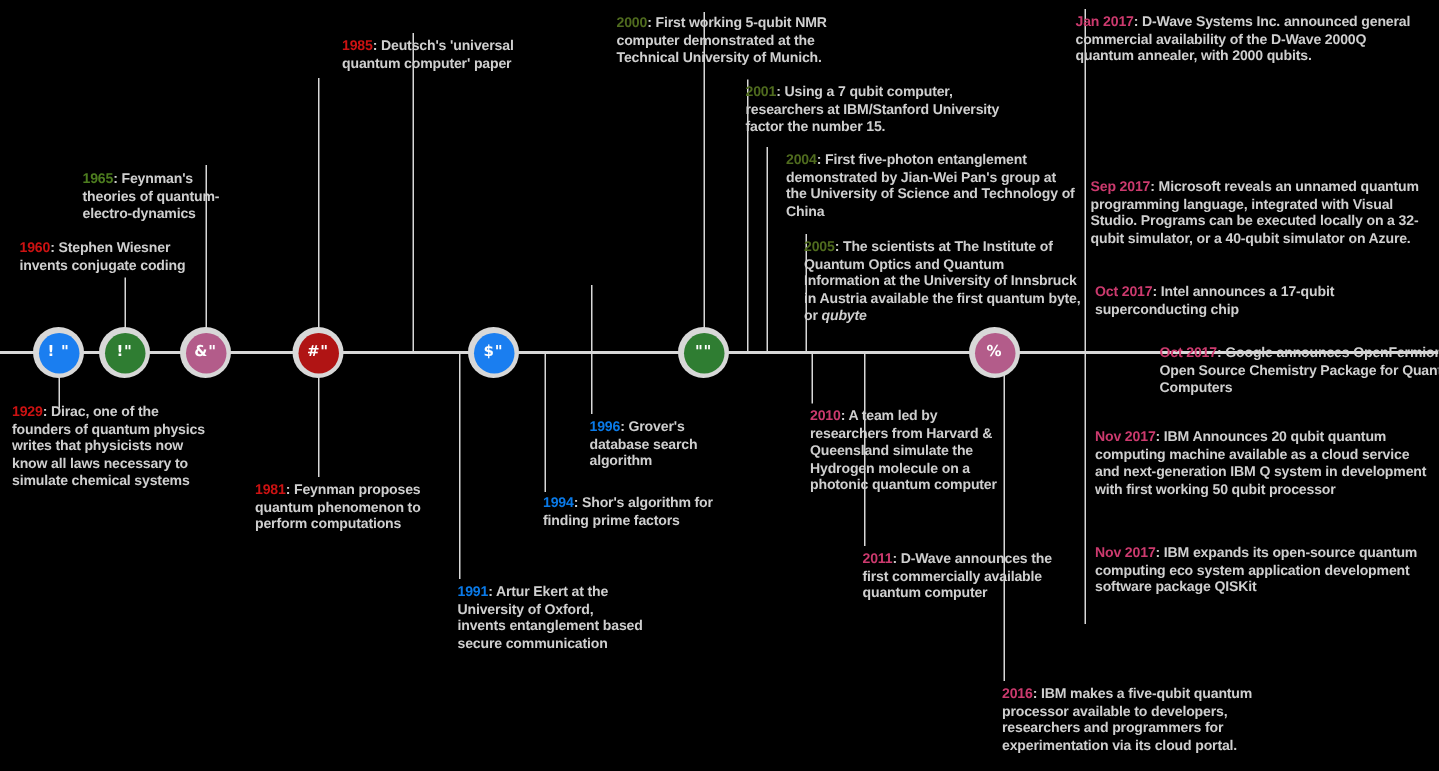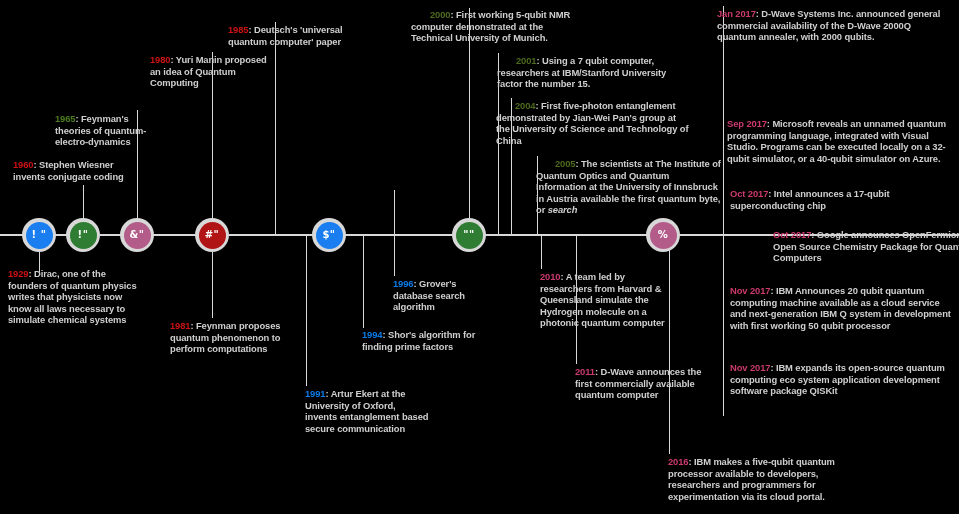--- a/index.html
+++ b/index.html
@@ -70,21 +70,21 @@
   }
   .entry .yr {
     font-weight: bold;
   }
   .entry .it { font-style: italic; }
 
   
   .y-red    { color: #cc1212; }
   .y-green  { color: #4d7d1f; }
   .y-blue   { color: #0a7ae8; }
-  .y-olive  { color: #4f6b1e; margin-left: 19px; }
+  .y-olive  { color: #4f6b1e; }
   .y-pink   { color: #cc3a6e; }
 </style>
 </head>
 <body>
 
 <div id="timeline-canvas">
     <div class="axis-line" style="left: 0px; top: 234px; width: 959px;"></div>
     <div class="connector" style="left: 39px; top: 250px; height: 22px;"></div>
     <div class="connector" style="left: 83px; top: 185px; height: 35px;"></div>
     <div class="connector" style="left: 137px; top: 110px; height: 110px;"></div>
@@ -119,30 +119,29 @@
     </div>
     <div class="node" style="left: 452px; top: 218px;">
       <div class="node-inner" style="background: rgb(47, 125, 50);">""</div>
     </div>
     <div class="node" style="left: 646px; top: 218px;">
       <div class="node-inner" style="background: rgb(179, 92, 138);">%</div>
     </div>
     <div class="entry" style="left: 8px; top: 268px; width: 130px;"><span class="yr y-red">1929</span><span>: Dirac, one of the founders of quantum physics writes that physicists now know all laws necessary to simulate chemical systems</span></div>
     <div class="entry" style="left: 13px; top: 159px; width: 112px;"><span class="yr y-red">1960</span><span>: Stephen Wiesner invents conjugate coding</span></div>
     <div class="entry" style="left: 55px; top: 113px; width: 108px;"><span class="yr y-green">1965</span><span>: Feynman's theories of quantum-electro-dynamics</span></div>
-    <div class="entry" style="left: 150px; top: 54px; width: 122px;"><span class="yr y-red">1980</span><span>: Yuri Manin proposed an idea of Quantum Computing</span></div>
     <div class="entry" style="left: 170px; top: 320px; width: 132px;"><span class="yr y-red">1981</span><span>: Feynman proposes quantum phenomenon to perform computations</span></div>
     <div class="entry" style="left: 228px; top: 24px; width: 140px;"><span class="yr y-red">1985</span><span>: Deutsch's 'universal quantum computer' paper</span></div>
     <div class="entry" style="left: 305px; top: 388px; width: 124px;"><span class="yr y-blue">1991</span><span>: Artur Ekert at the University of Oxford, invents entanglement based secure communication</span></div>
     <div class="entry" style="left: 362px; top: 329px; width: 128px;"><span class="yr y-blue">1994</span><span>: Shor's algorithm for finding prime factors</span></div>
     <div class="entry" style="left: 393px; top: 278px; width: 100px;"><span class="yr y-blue">1996</span><span>: Grover's database search algorithm</span></div>
     <div class="entry" style="left: 411px; top: 9px; width: 175px;"><span class="yr y-olive">2000</span><span>: First working 5-qubit NMR computer demonstrated at the Technical University of Munich.</span></div>
     <div class="entry" style="left: 497px; top: 55px; width: 172px;"><span class="yr y-olive">2001</span><span>: Using a 7 qubit computer, researchers at IBM/Stanford University factor the number 15.</span></div>
-    <div class="entry" style="left: 496px; top: 100px; width: 196px;"><span class="yr y-olive">2004</span><span>: First five-photon entanglement demonstrated by Jian-Wei Pan's group at the University of Science and Technology of China</span></div>
-    <div class="entry" style="left: 536px; top: 158px; width: 185px;"><span class="yr y-olive">2005</span><span>: The scientists at The Institute of Quantum Optics and Quantum Information at the University of Innsbruck in Austria available the first quantum byte, or </span><span class="it">search</span></div>
+    <div class="entry" style="left: 524px; top: 100px; width: 196px;"><span class="yr y-olive">2004</span><span>: First five-photon entanglement demonstrated by Jian-Wei Pan's group at the University of Science and Technology of China</span></div>
+    <div class="entry" style="left: 536px; top: 158px; width: 185px;"><span class="yr y-olive">2005</span><span>: The scientists at The Institute of Quantum Optics and Quantum Information at the University of Innsbruck in Austria available the first quantum byte, or </span><span class="it">qubyte</span></div>
     <div class="entry" style="left: 540px; top: 271px; width: 132px;"><span class="yr y-pink">2010</span><span>: A team led by researchers from Harvard &amp; Queensland simulate the Hydrogen molecule on a photonic quantum computer</span></div>
     <div class="entry" style="left: 575px; top: 366px; width: 130px;"><span class="yr y-pink">2011</span><span>: D-Wave announces the first commercially available quantum computer</span></div>
     <div class="entry" style="left: 668px; top: 456px; width: 200px;"><span class="yr y-pink">2016</span><span>: IBM makes a five-qubit quantum processor available to developers, researchers and programmers for experimentation via its cloud portal.</span></div>
     <div class="entry" style="left: 717px; top: 8px; width: 225px;"><span class="yr y-pink">Jan 2017</span><span>: D-Wave Systems Inc. announced general commercial availability of the D-Wave 2000Q quantum annealer, with 2000 qubits.</span></div>
     <div class="entry" style="left: 727px; top: 118px; width: 225px;"><span class="yr y-pink">Sep 2017</span><span>: Microsoft reveals an unnamed quantum programming language, integrated with Visual Studio. Programs can be executed locally on a 32-qubit simulator, or a 40-qubit simulator on Azure.</span></div>
     <div class="entry" style="left: 730px; top: 188px; width: 225px;"><span class="yr y-pink">Oct 2017</span><span>: Intel announces a 17-qubit superconducting chip</span></div>
     <div class="entry" style="left: 730px; top: 229px; width: 225px; margin-left: 43px;"><span class="yr y-pink">Oct 2017</span><span>: Google announces OpenFermion: The Open Source Chemistry Package for Quantum Computers</span></div>
     <div class="entry" style="left: 730px; top: 285px; width: 225px;"><span class="yr y-pink">Nov 2017</span><span>: IBM Announces 20 qubit quantum computing machine available as a cloud service and next-generation IBM Q system in development with first working 50 qubit processor</span></div>
     <div class="entry" style="left: 730px; top: 362px; width: 225px;"><span class="yr y-pink">Nov 2017</span><span>: IBM expands its open-source quantum computing eco system application development software package QISKit</span></div>
   </div>

